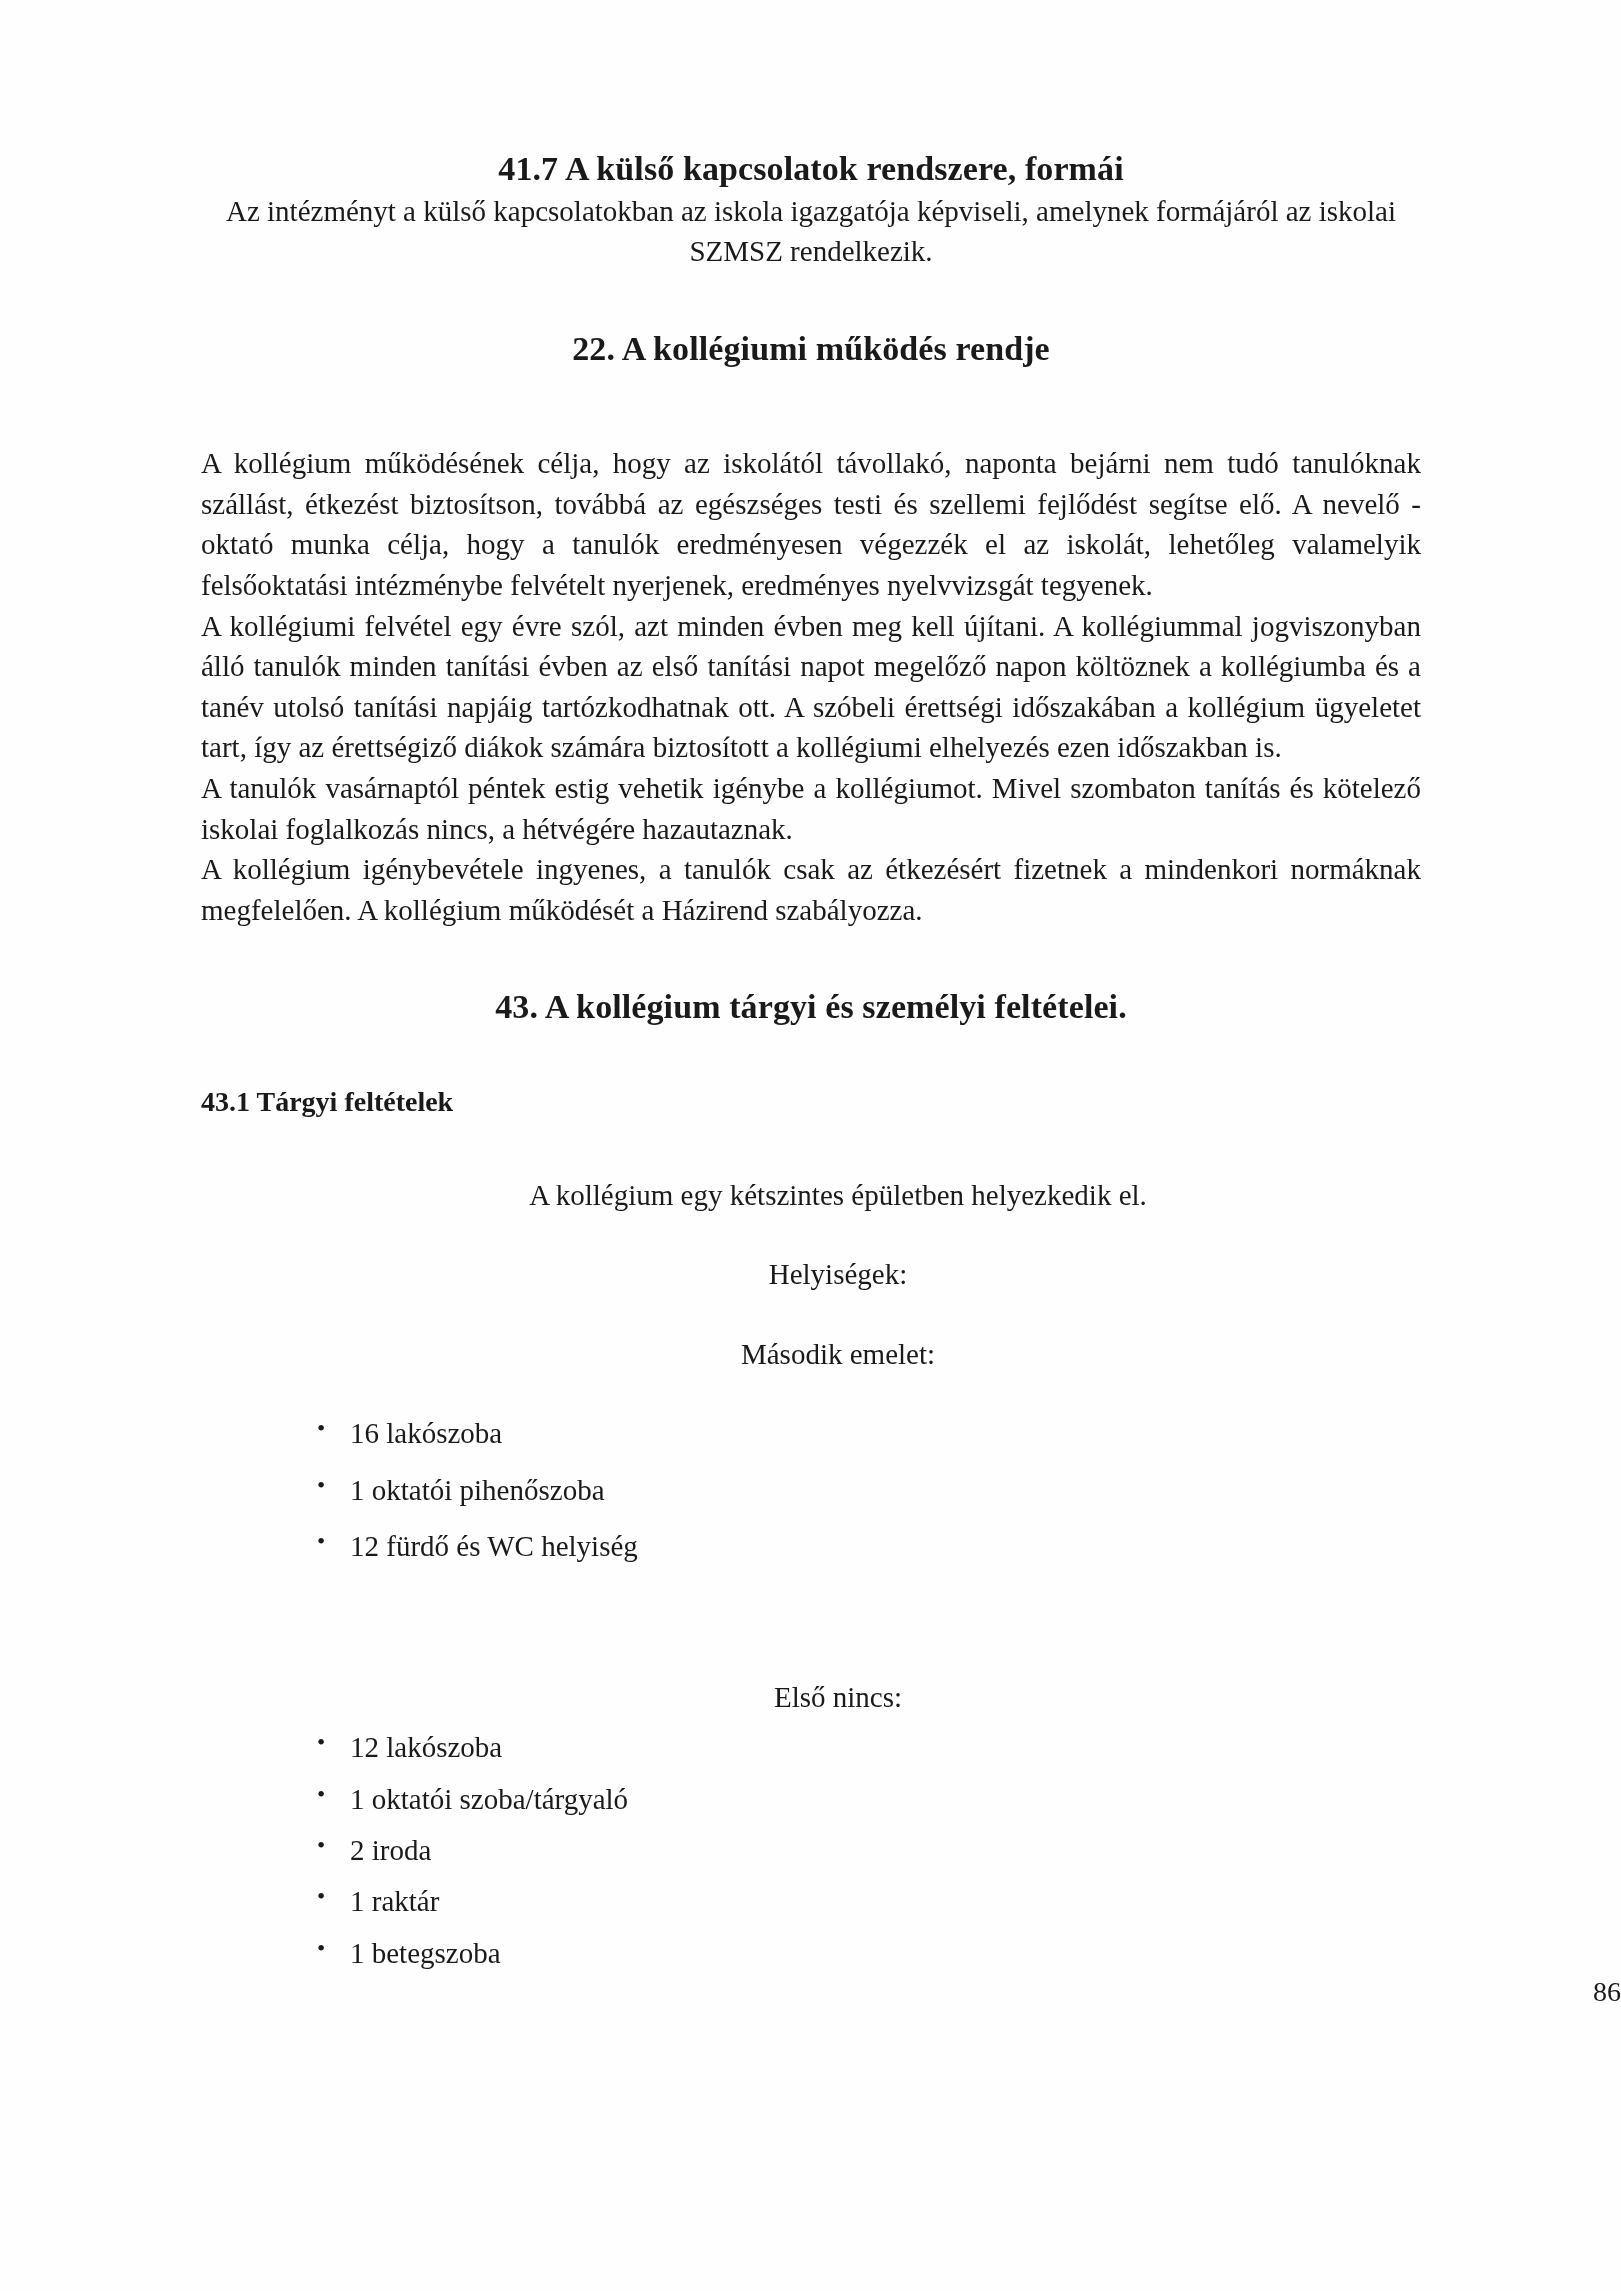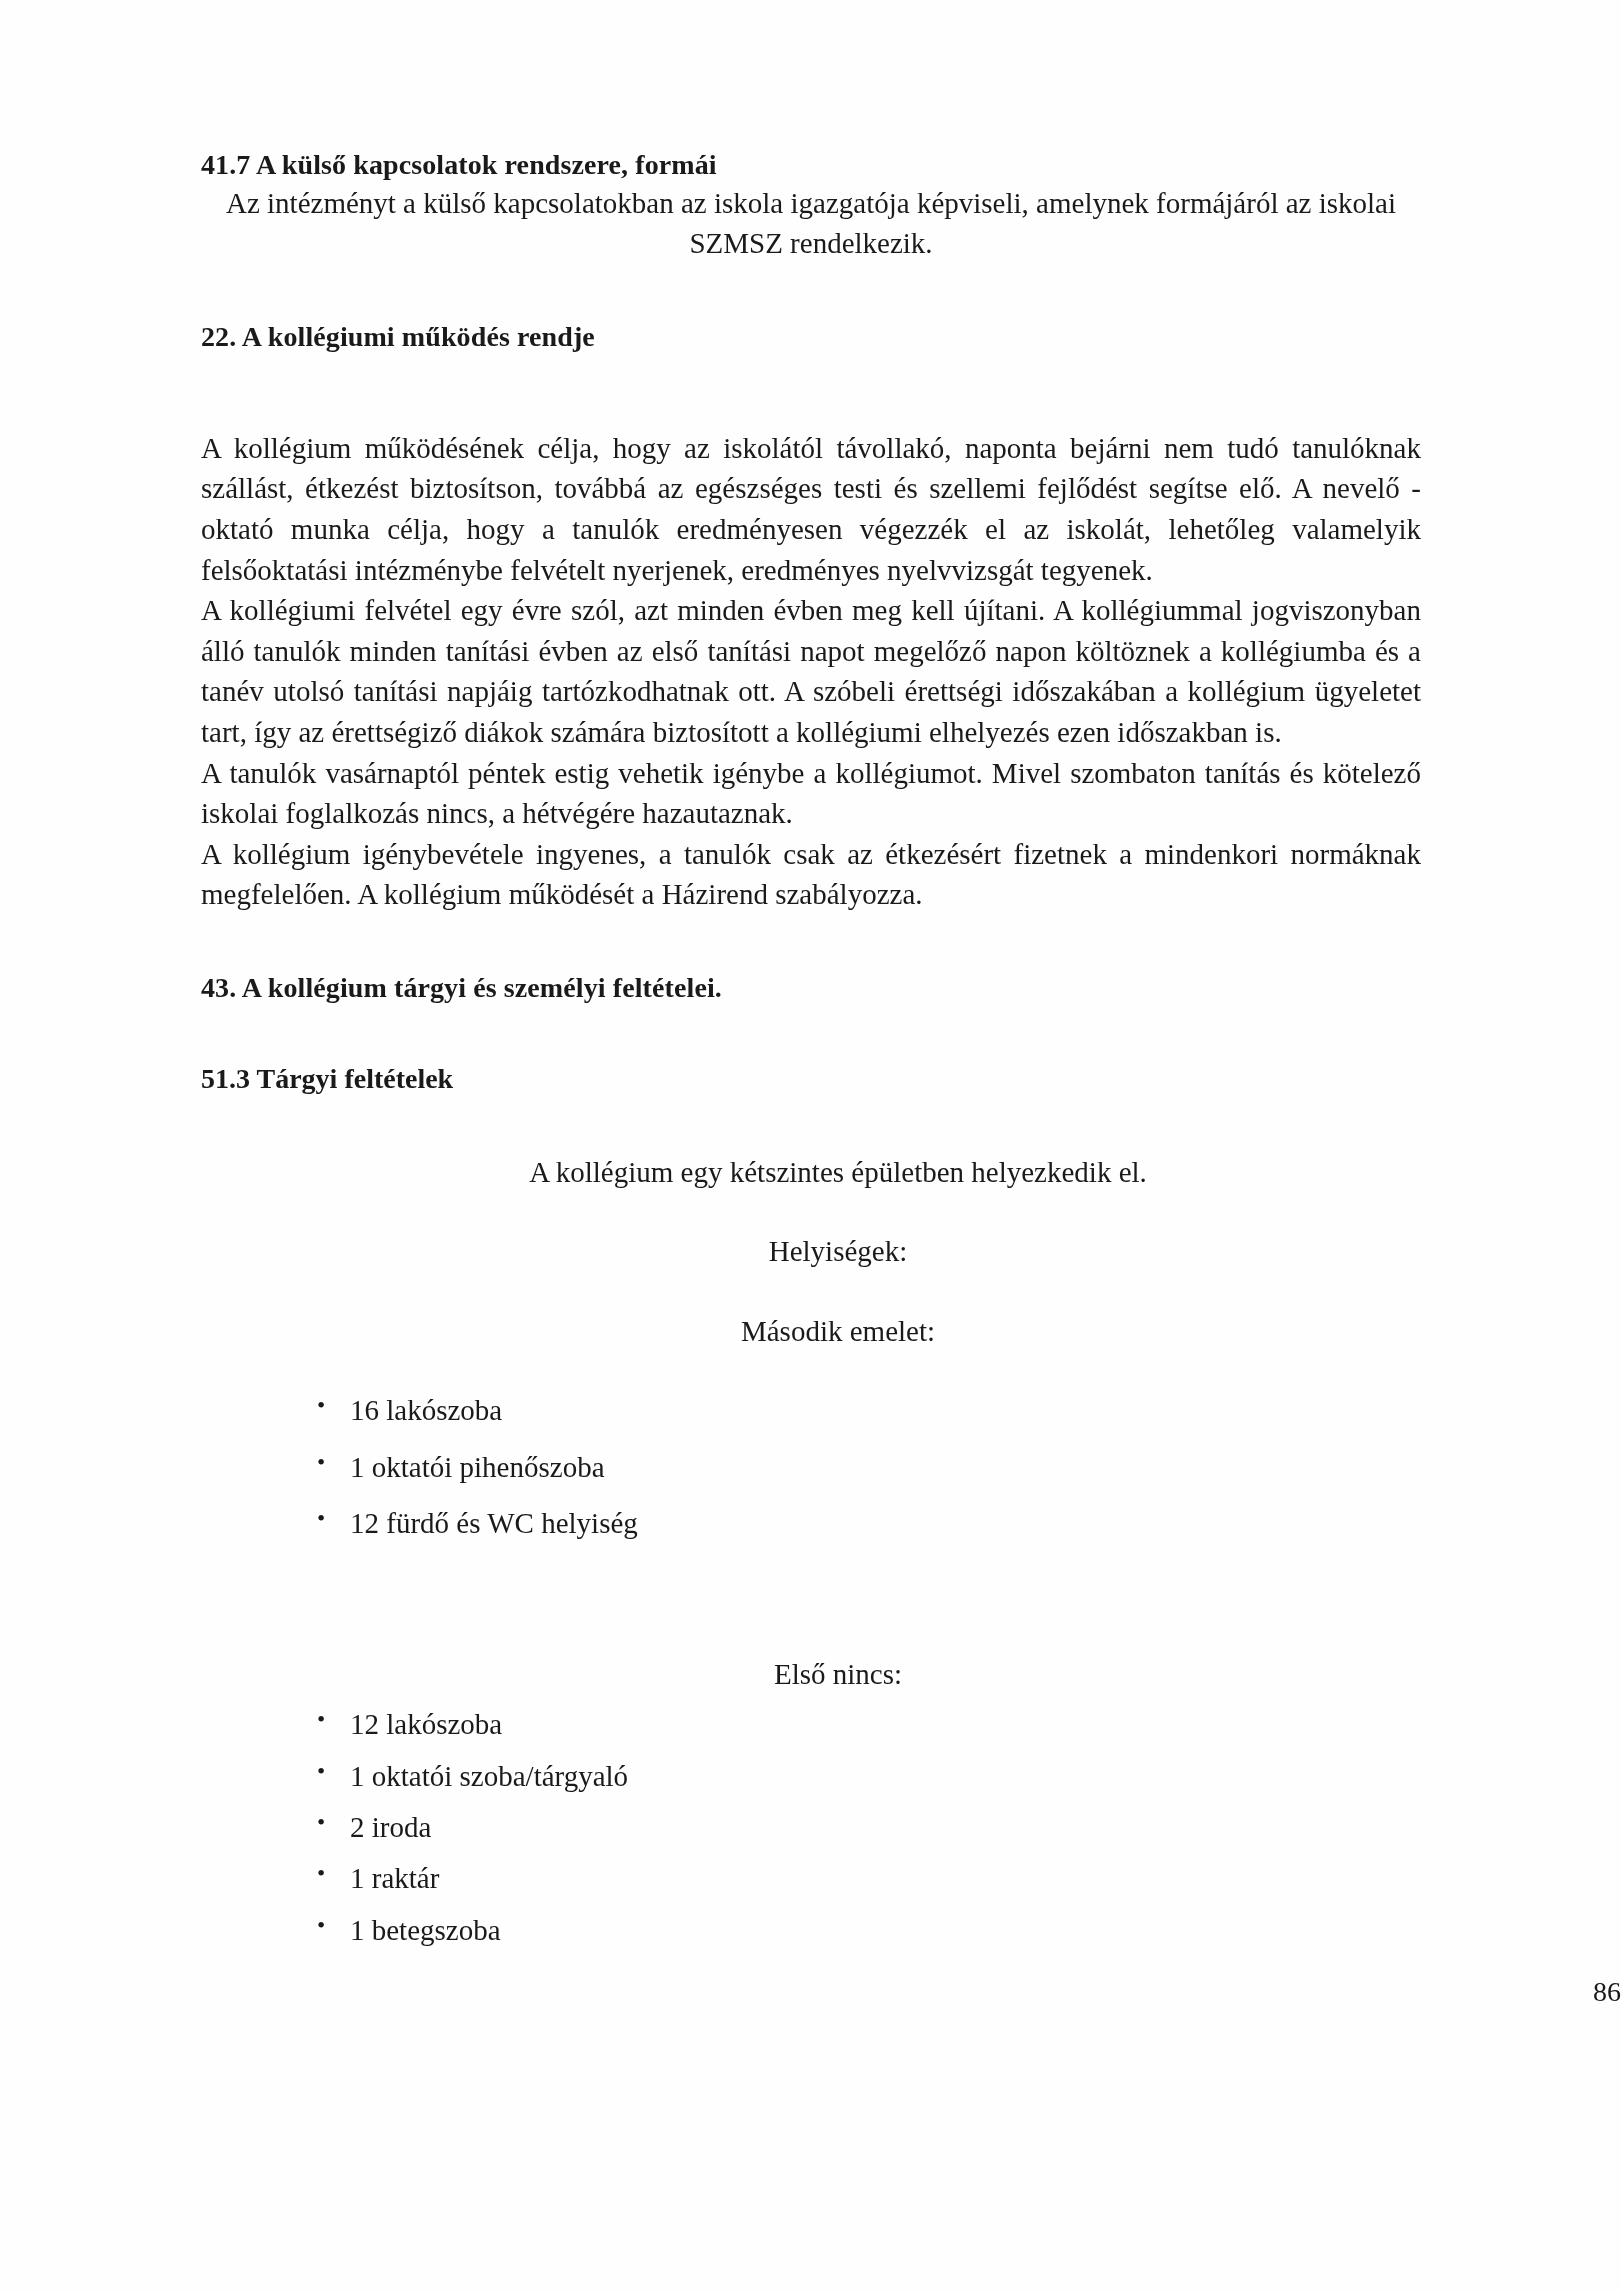--- a/index.html
+++ b/index.html
@@ -23,25 +23,26 @@
     background: #fefefe;
     box-sizing: border-box;
     padding: 147px 123px 0 201px;
   }
   .content {
     width: 1220px;
     position: relative;
   }
 
   h2.section-heading {
-    font-size: 28px;
+    font-size: 34px;
     font-weight: bold;
     margin: 0;
     line-height: 1.28;
     letter-spacing: 0.1px;
+    text-align: center;
   }
   h3.sub-heading {
     font-size: 28px;
     font-weight: bold;
     margin: 0;
     line-height: 1.28;
   }
   p.body-text {
     font-size: 29px;
     line-height: 1.40;
@@ -115,21 +116,21 @@
     <p class="body-text">A kollégiumi felvétel egy évre szól, azt minden évben meg kell újítani. A kollégiummal jogviszonyban álló tanulók minden tanítási évben az első tanítási napot megelőző napon költöznek a kollégiumba és a tanév utolsó tanítási napjáig tartózkodhatnak ott. A szóbeli érettségi időszakában a kollégium ügyeletet tart, így az érettségiző diákok számára biztosított a kollégiumi elhelyezés ezen időszakban is.</p>
     <p class="body-text">A tanulók vasárnaptól péntek estig vehetik igénybe a kollégiumot. Mivel szombaton tanítás és kötelező iskolai foglalkozás nincs, a hétvégére hazautaznak.</p>
     <p class="body-text">A kollégium igénybevétele ingyenes, a tanulók csak az étkezésért fizetnek a mindenkori normáknak megfelelően.  A kollégium működését a Házirend szabályozza.</p>
 
     <div class="gap-l"></div>
 
     <h2 class="section-heading">43. A kollégium tárgyi és személyi feltételei.</h2>
 
     <div class="gap-l"></div>
 
-    <h3 class="sub-heading">51.3 Tárgyi feltételek</h3>
+    <h3 class="sub-heading">43.1 Tárgyi feltételek</h3>
 
     <div class="gap-l"></div>
 
     <p class="body-text left indent-1">A kollégium egy kétszintes épületben helyezkedik el.</p>
 
     <div class="gap-m"></div>
 
     <p class="body-text left indent-1">Helyiségek:</p>
 
     <div class="gap-m"></div>

